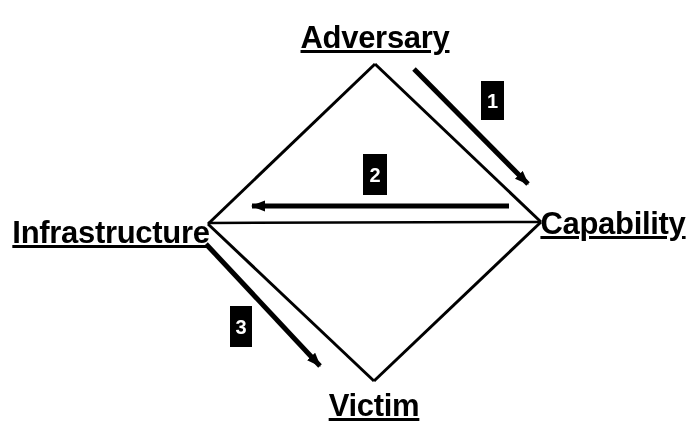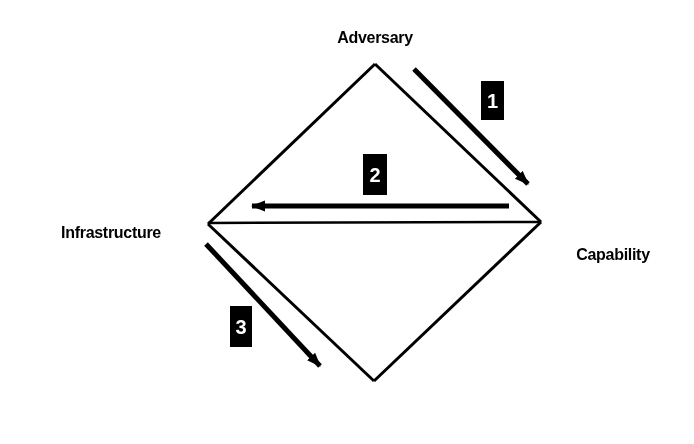--- a/index.html
+++ b/index.html
@@ -16,42 +16,43 @@
     overflow: hidden;
   }
   #diagram-svg {
     position: absolute;
     left: 0;
     top: 0;
   }
   .node-label {
     position: absolute;
     transform: translate(-50%, -50%);
-    font-size: 16px;
+    font-size: 31px;
     font-weight: bold;
     color: #000000;
     white-space: nowrap;
     letter-spacing: -0.3px;
+    text-decoration: underline;
   }
   .step-badge {
     position: absolute;
     background: #000000;
     color: #ffffff;
     display: flex;
     align-items: center;
     justify-content: center;
     font-size: 20px;
     font-weight: bold;
     line-height: 1;
   }
   #badge-1 { left: 481px; top: 81px;  width: 23px; height: 39px; }
   #badge-2 { left: 363px; top: 154px; width: 24px; height: 41px; }
   #badge-3 { left: 230px; top: 306px; width: 22px; height: 41px; }
   #label-adversary      { left: 375px; top: 38px;  }
-  #label-capability     { left: 613px; top: 224px; margin-top: 31px; }
+  #label-capability     { left: 613px; top: 224px; }
   #label-victim         { left: 374px; top: 406px; }
   #label-infrastructure { left: 111px; top: 233px; }
 </style>
 </head>
 <body>
 
 <div id="canvas">
 
   <svg id="diagram-svg" width="694" height="444" viewBox="0 0 694 444">
     <defs>
@@ -69,20 +70,21 @@
 
     <line x1="414" y1="69" x2="528" y2="184" stroke="#000000" stroke-width="5" marker-end="url(#arrowhead)"></line>
     <line x1="509" y1="206" x2="252" y2="206" stroke="#000000" stroke-width="5" marker-end="url(#arrowhead)"></line>
     <line x1="206" y1="244" x2="320" y2="366" stroke="#000000" stroke-width="5" marker-end="url(#arrowhead)"></line>
   </svg>
 
   <div class="node-label" id="label-adversary">Adversary</div>
 
   <div class="node-label" id="label-capability">Capability</div>
 
+  <div class="node-label" id="label-victim">Victim</div>
 
   <div class="node-label" id="label-infrastructure">Infrastructure</div>
 
   <div class="step-badge" id="badge-1">1</div>
 
   <div class="step-badge" id="badge-2">2</div>
 
   <div class="step-badge" id="badge-3">3</div>
 
 </div>

